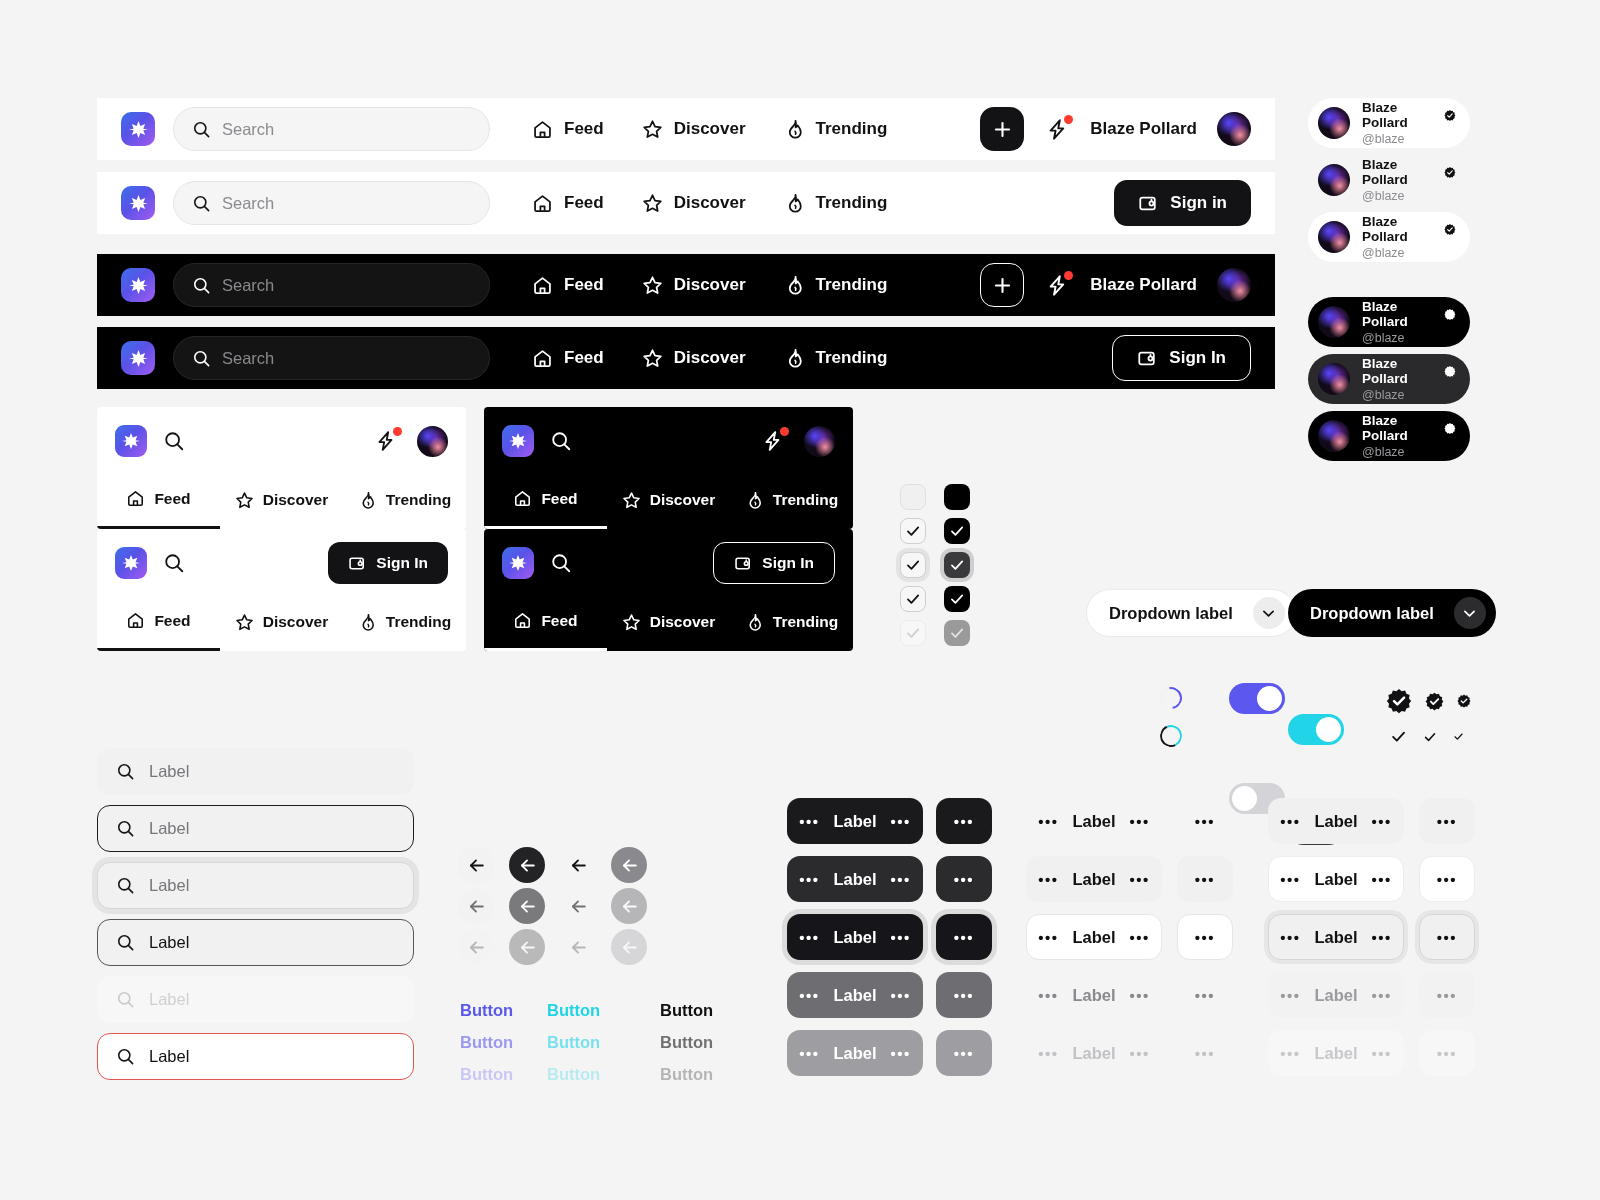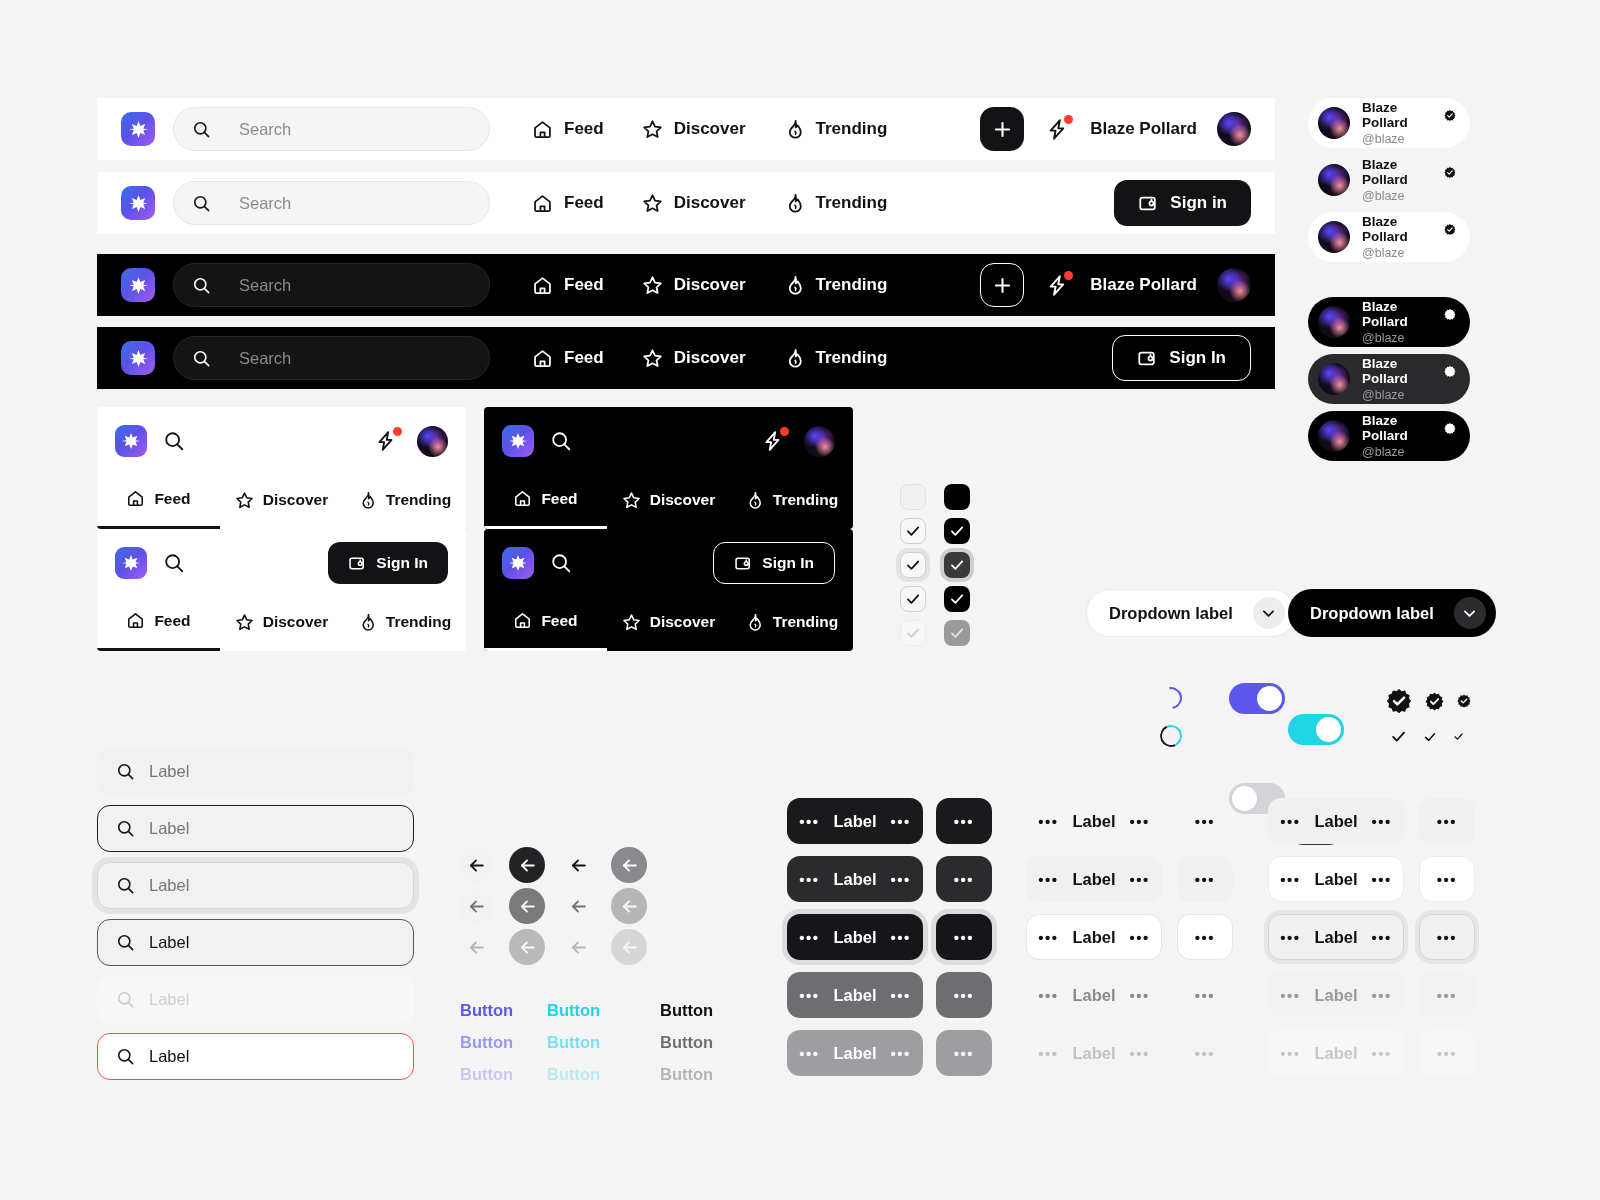--- a/index.html
+++ b/index.html
@@ -34,21 +34,21 @@
 
   
   .navbar {
     display: flex; align-items: center; height: 62px;
     padding: 0 24px; gap: 18px; width: 1178px;
   }
   .navbar.light { background: #ffffff; }
   .navbar.dark  { background: #000000; }
 
   .search {
-    display: flex; align-items: center; gap: 28px;
+    display: flex; align-items: center; gap: 11px;
     width: 317px; height: 44px; border-radius: 999px;
     padding: 12px 18px; flex: none;
   }
   .navbar.light .search { background: #f5f5f5; border: 1px solid #e6e6e6; }
   .navbar.dark  .search { background: #141414; border: 1px solid #262626; }
   .search .ph { font-size: 16.5px; }
   .navbar.light .search .ph { color: #8b8b8f; }
   .navbar.dark  .search .ph { color: #8a8a8e; }
 
   .navlinks { display: flex; align-items: center; gap: 38px; margin-left: 24px; }

